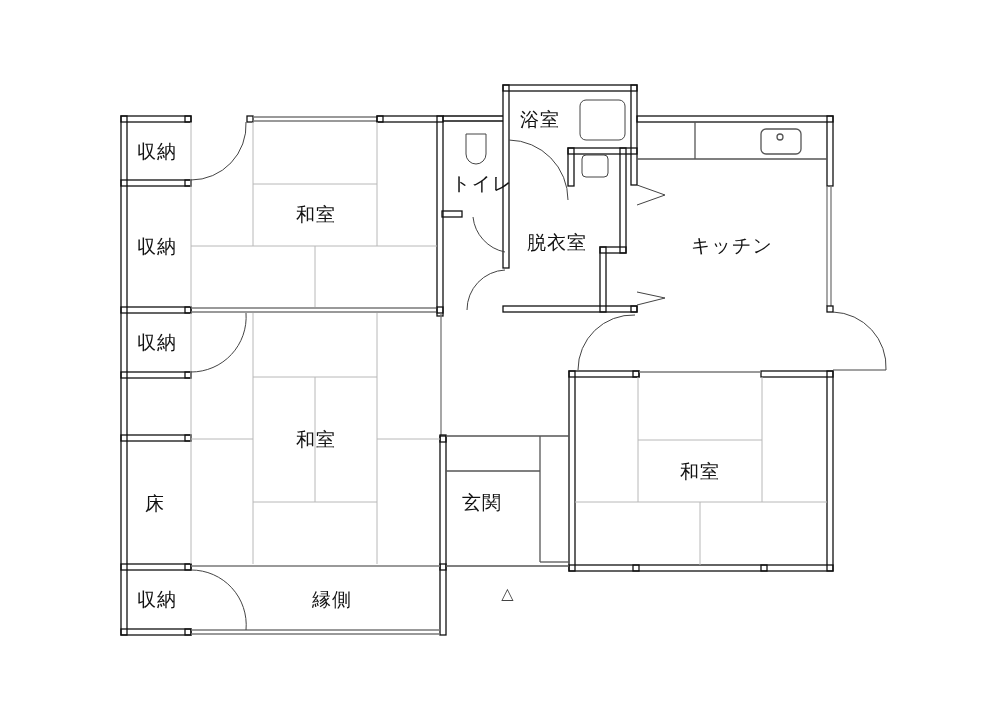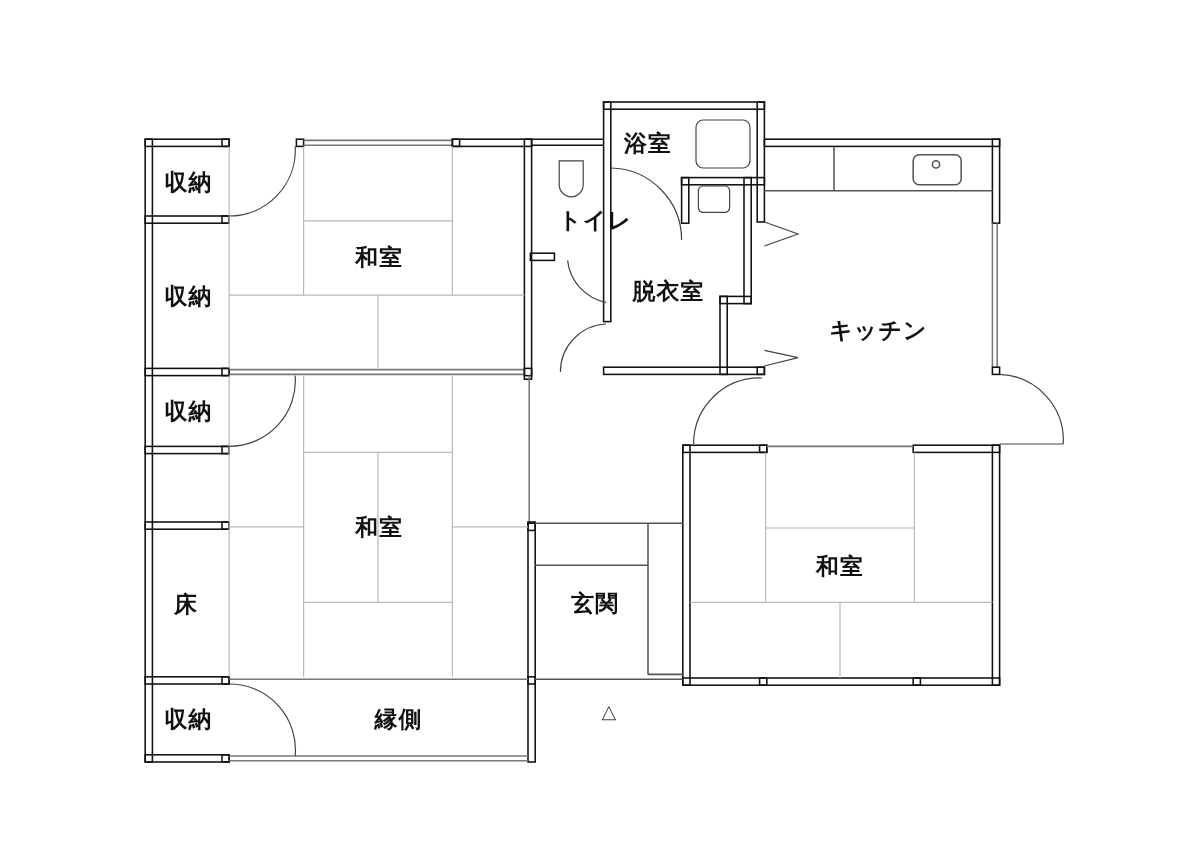--- a/index.html
+++ b/index.html
@@ -1,18 +1,18 @@
 <!DOCTYPE html>
 <html><head>
 <meta charset="utf-8">
 <style>
   html, body { margin:0; padding:0; background:#ffffff; }
   body { width:1000px; height:707px; position:relative; overflow:hidden; font-family:"DejaVu Sans", sans-serif; }
   #plan { position:absolute; left:0; top:0; }
-  .label { position:absolute; font-size:19px; color:#111; white-space:nowrap; transform:translate(-50%,-50%); letter-spacing:1px;font-weight:bold; }
+  .label { position:absolute; font-size:19px; color:#111; white-space:nowrap; transform:translate(-50%,-50%); letter-spacing:1px; }
 </style>
 </head>
 <body>
 
 <svg id="plan" width="1000" height="707" viewBox="0 0 1000 707">
   <g fill="none" stroke="#111" stroke-width="1.3">
 
     <rect x="121" y="116" width="6" height="519"></rect>
 
     <rect x="121" y="116" width="70" height="6"></rect>
@@ -129,25 +129,25 @@
     <path d="M466 134 h20 v20 a10 10 0 0 1 -20 0 z"></path>
     <rect x="582" y="155" width="26" height="22" rx="4"></rect>
     <rect x="580" y="100" width="45" height="40" rx="6"></rect>
   </g>
 </svg>
 
 <div>
   <div class="label" style="left:157px;top:152px">収納</div>
   <div class="label" style="left:157px;top:247px">収納</div>
   <div class="label" style="left:316px;top:215px">和室</div>
-  <div class="label" style="left:496px;top:184px">トイレ</div>
+  <div class="label" style="left:482px;top:184px">トイレ</div>
   <div class="label" style="left:540px;top:120px">浴室</div>
   <div class="label" style="left:557px;top:243px">脱衣室</div>
-  <div class="label" style="left:732px;top:276px">キッチン</div>
+  <div class="label" style="left:732px;top:246px">キッチン</div>
   <div class="label" style="left:157px;top:343px">収納</div>
   <div class="label" style="left:316px;top:440px">和室</div>
   <div class="label" style="left:155px;top:504px">床</div>
-  <div class="label" style="left:496px;top:503px">玄関</div>
+  <div class="label" style="left:482px;top:503px">玄関</div>
   <div class="label" style="left:700px;top:472px">和室</div>
   <div class="label" style="left:157px;top:600px">収納</div>
   <div class="label" style="left:332px;top:600px">縁側</div>
   <div class="label" style="left:508px;top:593px;font-size:16px;color:#444">△</div>
 </div>
 
 </body></html>

